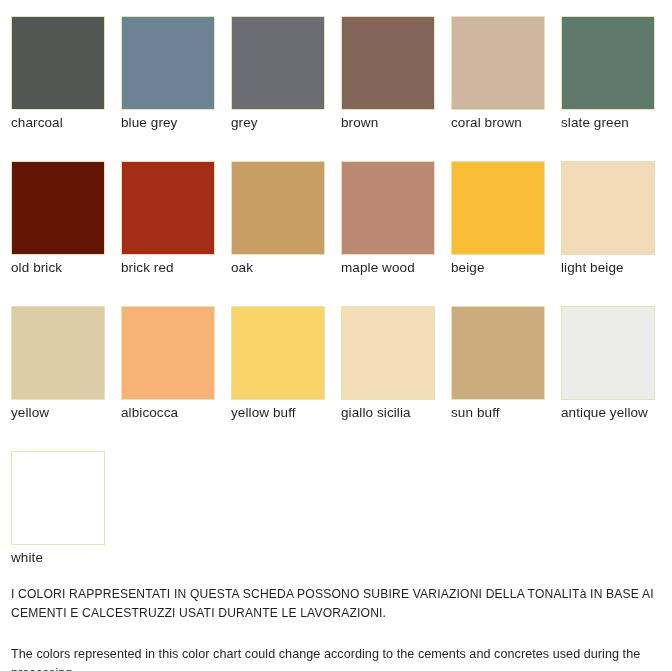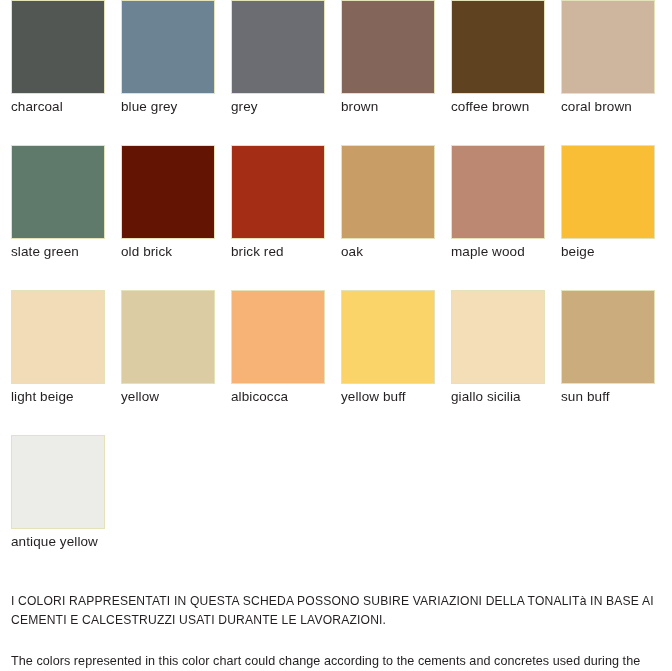--- a/index.html
+++ b/index.html
@@ -16,21 +16,21 @@
   }
   .chart {
     position: relative;
     width: 672px;
     height: 671px;
     box-sizing: border-box;
   }
   .swatch-grid {
     position: absolute;
     left: 11px;
-    top: 0;
+    top: 16px;
     width: 650px;
     display: grid;
     grid-template-columns: repeat(6, 95px);
     column-gap: 15px;
     row-gap: 17px;
   }
   .swatch-cell {
     width: 95px;
     height: 128px;
     position: relative;
@@ -61,21 +61,21 @@
     position: absolute;
     left: 11px;
     top: 585px;
     width: 655px;
   }
   .note-it {
     font-size: 12.1px;
     line-height: 19px;
     letter-spacing: 0.18px;
     color: #231f20;
-    margin: 7px 0 22px 0;
+    margin: 0 0 22px 0;
     white-space: normal;
   }
   .note-en {
     font-size: 12.6px;
     line-height: 19px;
     letter-spacing: 0.05px;
     color: #231f20;
     margin: 0;
   }
 </style>
@@ -93,24 +93,20 @@
         <div class="swatch-chip" style="background: rgb(108, 131, 148); border-color: rgb(228, 226, 184);"></div>
         <div class="swatch-label">blue grey</div>
       </div>
       <div class="swatch-cell">
         <div class="swatch-chip" style="background: rgb(108, 109, 115); border-color: rgb(228, 226, 184);"></div>
         <div class="swatch-label">grey</div>
       </div>
       <div class="swatch-cell">
         <div class="swatch-chip" style="background: rgb(131, 101, 90); border-color: rgb(228, 226, 184);"></div>
         <div class="swatch-label">brown</div>
-      </div>
-      <div class="swatch-cell">
-        <div class="swatch-chip" style="background: rgb(95, 66, 31); border-color: rgb(228, 226, 184);"></div>
-        <div class="swatch-label">coffee brown</div>
       </div>
       <div class="swatch-cell">
         <div class="swatch-chip" style="background: rgb(205, 182, 157); border-color: rgb(228, 226, 184);"></div>
         <div class="swatch-label">coral brown</div>
       </div>
       <div class="swatch-cell">
         <div class="swatch-chip" style="background: rgb(95, 122, 107); border-color: rgb(228, 226, 184);"></div>
         <div class="swatch-label">slate green</div>
       </div>
       <div class="swatch-cell">
@@ -154,20 +150,24 @@
         <div class="swatch-label">giallo sicilia</div>
       </div>
       <div class="swatch-cell">
         <div class="swatch-chip" style="background: rgb(203, 172, 124); border-color: rgb(228, 226, 184);"></div>
         <div class="swatch-label">sun buff</div>
       </div>
       <div class="swatch-cell">
         <div class="swatch-chip" style="background: rgb(236, 236, 232); border-color: rgb(228, 226, 184);"></div>
         <div class="swatch-label">antique yellow</div>
       </div>
+      <div class="swatch-cell">
+        <div class="swatch-chip" style="background: rgb(255, 255, 255); border-color: rgb(228, 226, 184);"></div>
+        <div class="swatch-label">white</div>
+      </div>
       <div class="swatch-cell empty">
         <div class="swatch-chip"></div>
         <div class="swatch-label"></div>
       </div>
     </div>
 
   <div class="notes">
     <p class="note-it">I COLORI RAPPRESENTATI IN QUESTA SCHEDA POSSONO SUBIRE VARIAZIONI DELLA TONALITà IN BASE AI CEMENTI E CALCESTRUZZI USATI DURANTE LE LAVORAZIONI.</p>
     <p class="note-en">The colors represented in this color chart could change according to the cements and concretes used during the processing.</p>
   </div>

